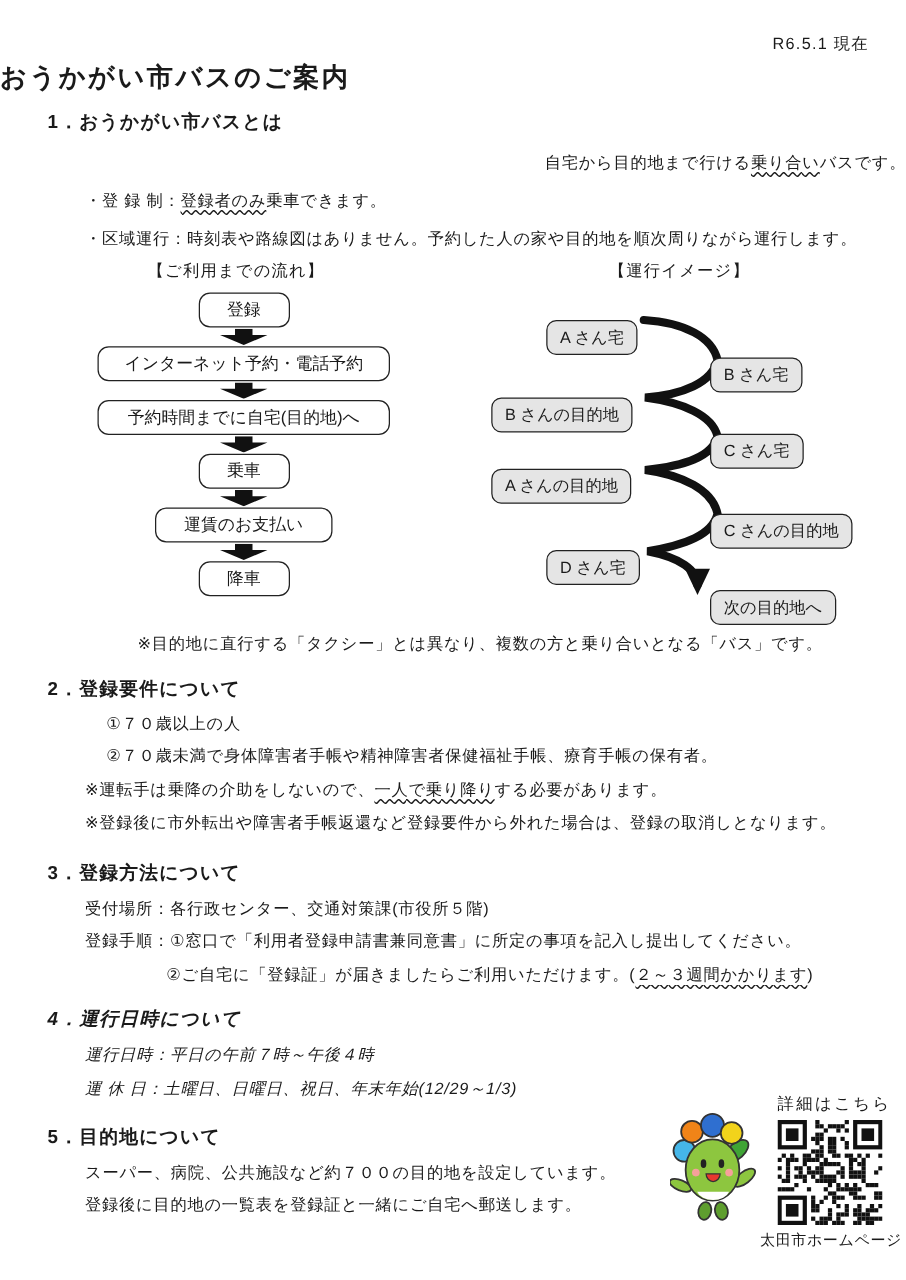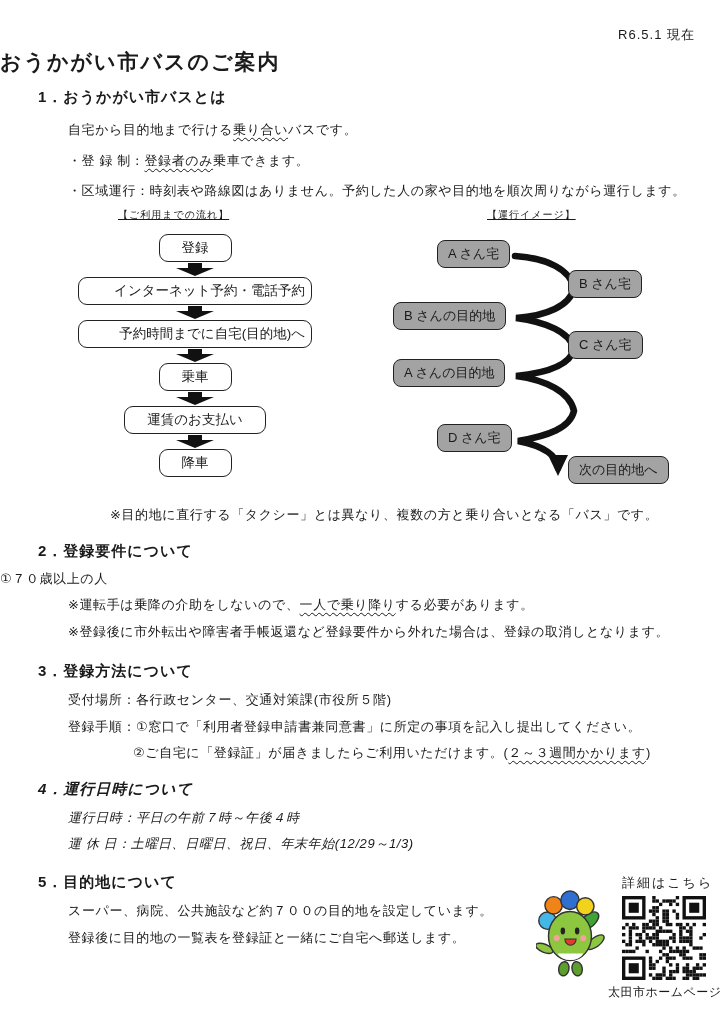--- a/index.html
+++ b/index.html
@@ -7,42 +7,42 @@
     position:relative;width:725px;height:1024px;background:#fff;color:#1a1a1a;
     font-family:"Liberation Sans","DejaVu Sans",sans-serif;overflow:hidden;
   }
   .date-note{position:absolute;top:26px;right:30px;font-size:13px;letter-spacing:1px;}
   .title{position:absolute;top:48px;left:0;right:0;margin:0;
     font-size:21px;font-weight:bold;letter-spacing:2px;}
   .content{padding-top:88px;}
   h2{font-size:15px;font-weight:bold;margin:0 0 0 38px;letter-spacing:1px;}
   p{font-size:13px;margin:0;letter-spacing:0.6px;line-height:1.35;}
   .ind1{margin-left:68px;}
-  .ind2{}
+  .ind2{margin-left:85px;}
   .ind3{margin-left:133px;}
-  .mt14{margin-top:14px;} .mt13{margin-top:13px;} .mt10{margin-top:10px;} .mt9{margin-top:9px;}
+  .mt14{margin-top:14px;text-align:right;} .mt13{margin-top:13px;} .mt10{margin-top:10px;} .mt9{margin-top:9px;}
   .wavy{text-decoration:underline;text-decoration-style:wavy;text-decoration-thickness:1px;text-underline-offset:3px;}
   .sec2{margin-top:18px;} .sec3{margin-top:22px;} .sec4{margin-top:18px;font-style:italic;} .sec5{margin-top:20px;}
 
   
   .diagram{position:relative;height:316px;margin-top:8px;}
-  .d-head{position:absolute;font-size:10px;letter-spacing:1px;text-decoration:underline;}
+  .d-head{position:absolute;font-size:13px;letter-spacing:1px;}
   .d-head.left{left:118px;top:0;}
   .d-head.right{left:487px;top:0;}
 
   .flowchart{position:absolute;left:78px;top:26px;width:234px;display:flex;flex-direction:column;align-items:center;}
   .flow-box{border:1.5px solid #222;border-radius:9px;background:#fff;padding:4px 22px;
-    font-size:13.5px;text-align:right;white-space:nowrap;box-sizing:border-box;}
+    font-size:13.5px;text-align:center;white-space:nowrap;box-sizing:border-box;}
   .flow-box.wide{align-self:stretch;padding:4px 6px;}
   .flow-arrow{margin:1px 0;display:block;}
 
   .route{position:absolute;left:388px;top:22px;width:335px;height:290px;}
   .route svg.rpath{position:absolute;left:0;top:0;z-index:0;}
-  .rn{position:absolute;z-index:1;border:1.5px solid #222;border-radius:8px;background:#a3a3a3;
-    padding:4px 10px;font-size:13px;white-space:nowrap;}
+  .rn{position:absolute;z-index:1;border:1.5px solid #222;border-radius:8px;background:#e5e5e5;
+    padding:4px 10px;font-size:13px;white-space:nowrap;margin-top:16px;}
   .n0{left:49px;top:10px;}
   .n1{left:180px;top:40px;}
   .n2{left:5px;top:72px;}
   .n3{left:180px;top:101px;}
   .n4{left:5px;top:129px;text-align:right;}
   .n5{left:180px;top:165px;}
   .n6{left:49px;top:194px;}
   .n7{left:180px;top:226px;}
   .d-note{position:absolute;left:110px;top:298px;font-size:13px;letter-spacing:0.6px;}
 
@@ -111,31 +111,33 @@
                      C182,136 158,143 128,146
                      C158,150 182,162 186,181
                      C182,198 160,206 130,211
                      C156,216 170,226 170,238" fill="none" stroke="#111" stroke-width="6.5" stroke-linecap="round" marker-end="url(#ah)"></path>
           </svg>
           <div class="rn n0">A さん宅</div>
           <div class="rn n1">B さん宅</div>
           <div class="rn n2">B さんの目的地</div>
           <div class="rn n3">C さん宅</div>
           <div class="rn n4">A さんの目的地</div>
+          <div class="rn n5">C さんの目的地</div>
           <div class="rn n6">D さん宅</div>
           <div class="rn n7">次の目的地へ</div>
         </div>
 
         <p class="d-note">※目的地に直行する「タクシー」とは異なり、複数の方と乗り合いとなる「バス」です。</p>
       </div>
     </section>
 
     <section class="sec2">
       <h2>2．登録要件について</h2>
       <p class="ind2 mt9">①７０歳以上の人</p>
+      <p class="ind2 mt9">②７０歳未満で身体障害者手帳や精神障害者保健福祉手帳、療育手帳の保有者。</p>
       <p class="ind1 mt9"><span>※運転手は乗降の介助をしないので、</span><span class="wavy">一人で乗り降り</span><span>する必要があります。</span></p>
       <p class="ind1 mt9">※登録後に市外転出や障害者手帳返還など登録要件から外れた場合は、登録の取消しとなります。</p>
     </section>
 
     <section class="sec3">
       <h2>3．登録方法について</h2>
       <p class="ind1 mt10">受付場所：各行政センター、交通対策課(市役所５階)</p>
       <p class="ind1 mt9">登録手順：①窓口で「利用者登録申請書兼同意書」に所定の事項を記入し提出してください。</p>
       <p class="ind3 mt9"><span>②ご自宅に「登録証」が届きましたらご利用いただけます。(</span><span class="wavy">２～３週間かかります</span><span>)</span></p>
     </section>

